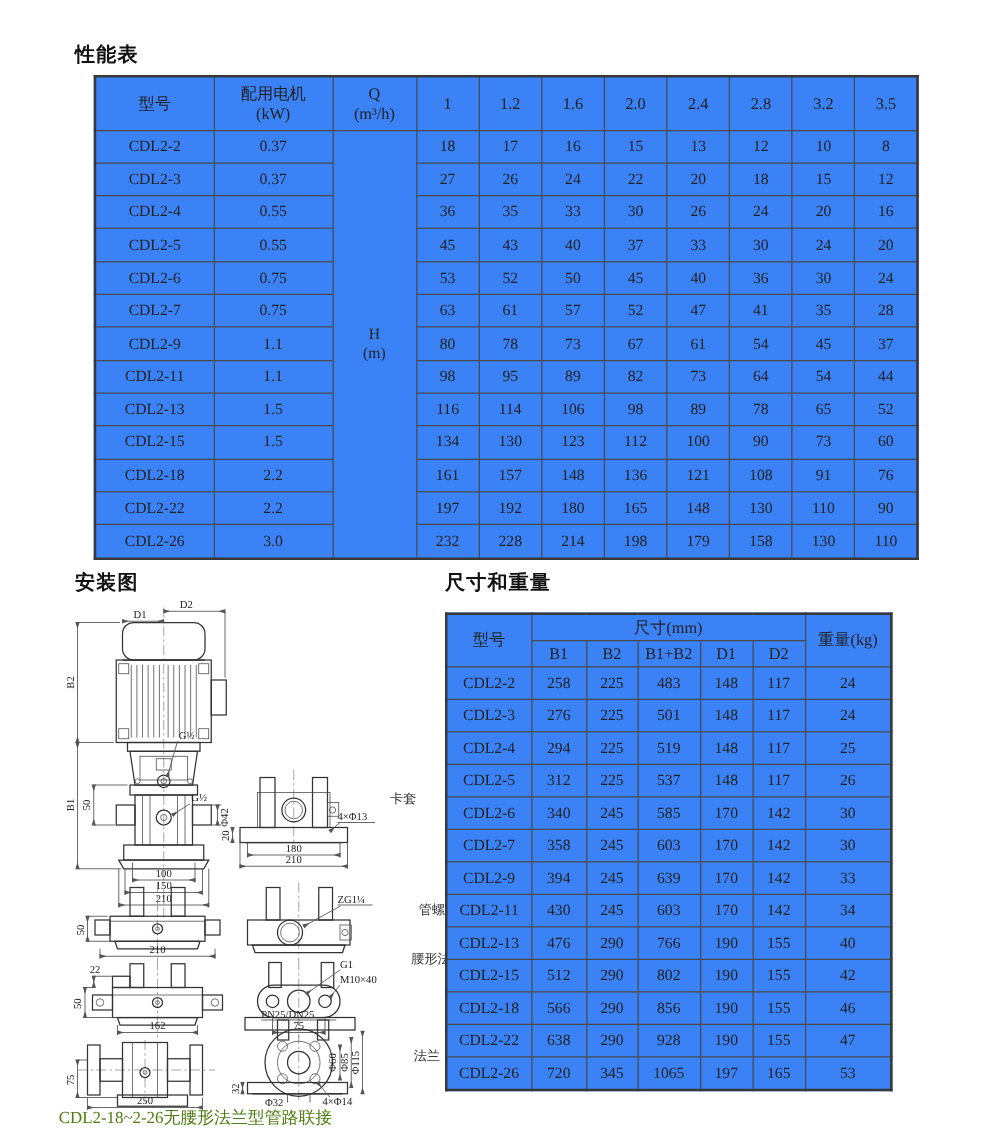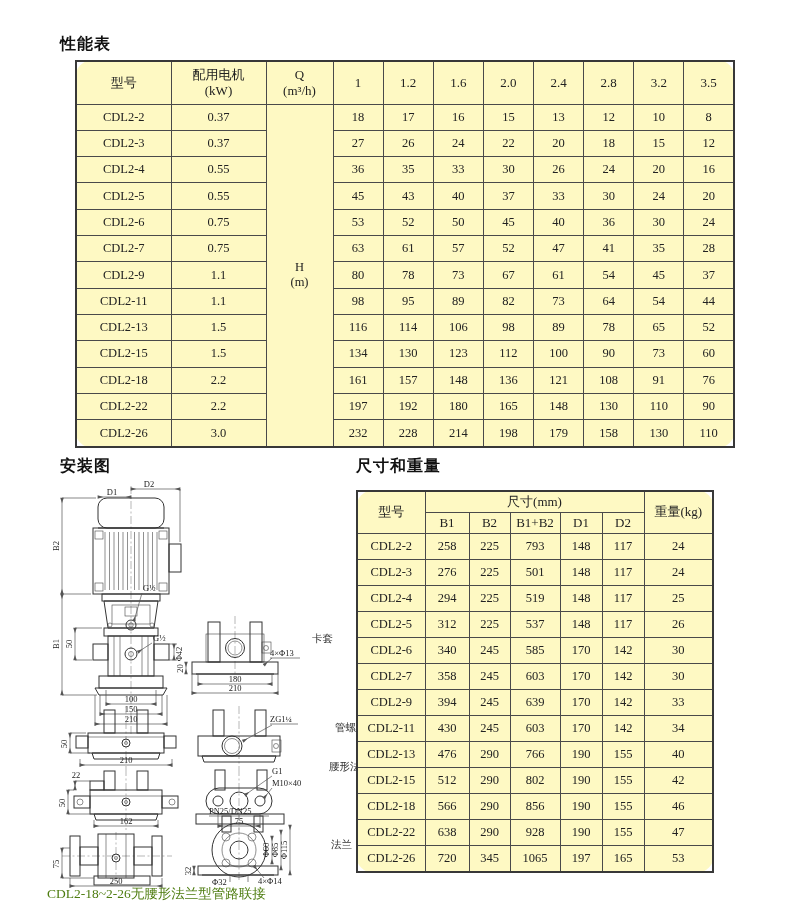--- a/index.html
+++ b/index.html
@@ -3,21 +3,21 @@
 <meta charset="utf-8">
 <style>
   html,body{margin:0;padding:0;background:#fff;}
   .page{position:relative;width:790px;height:911px;background:#fff;overflow:hidden;
         font-family:"Liberation Serif","DejaVu Serif",serif;color:#1e1e1e;margin-top:28px;}
   .sec-title{position:absolute;font-family:"Liberation Sans","DejaVu Sans",sans-serif;
         font-weight:bold;font-size:16px;color:#111;letter-spacing:1px;}
   #perf-title{left:60px;top:6px;}
   #install-title{left:60px;top:428px;}
   #dims-title{left:356px;top:428px;}
-  table{position:absolute;border-collapse:collapse;table-layout:fixed;background:#fef9c3;border-radius:18px;}
+  table{position:absolute;border-collapse:collapse;table-layout:fixed;background:#3b82f6;}
   th,td{border:1px solid #4a4a4a;text-align:center;vertical-align:middle;
         font-weight:normal;font-size:12.5px;color:#222;padding:0;overflow:hidden;white-space:nowrap;}
   .perf{left:75px;top:32px;width:660px;height:388px;border:2px solid #383838;}
   .perf thead tr{height:43px;}
   .perf th{font-size:13px;}
   .dims{left:356px;top:462px;width:356px;height:383px;border:2px solid #383838;}
   .dims thead tr{height:21px;}
   .dims th{font-size:13px;}
   .hcell div, .qcell div, .mcell div{line-height:1.25;}
   .notes{position:absolute;left:47px;top:856px;font-size:13.5px;line-height:20px;color:#4d7c0f;}
@@ -517,21 +517,21 @@
         <th>D1</th>
         <th>D2</th>
       </tr>
     </thead>
     <tbody>
 
     <tr>
           <td>CDL2-2</td>
           <td>258</td>
           <td>225</td>
-          <td>793</td>
+          <td>483</td>
           <td>148</td>
           <td>117</td>
           <td>24</td>
         </tr>
         <tr>
           <td>CDL2-3</td>
           <td>276</td>
           <td>225</td>
           <td>501</td>
           <td>148</td>

